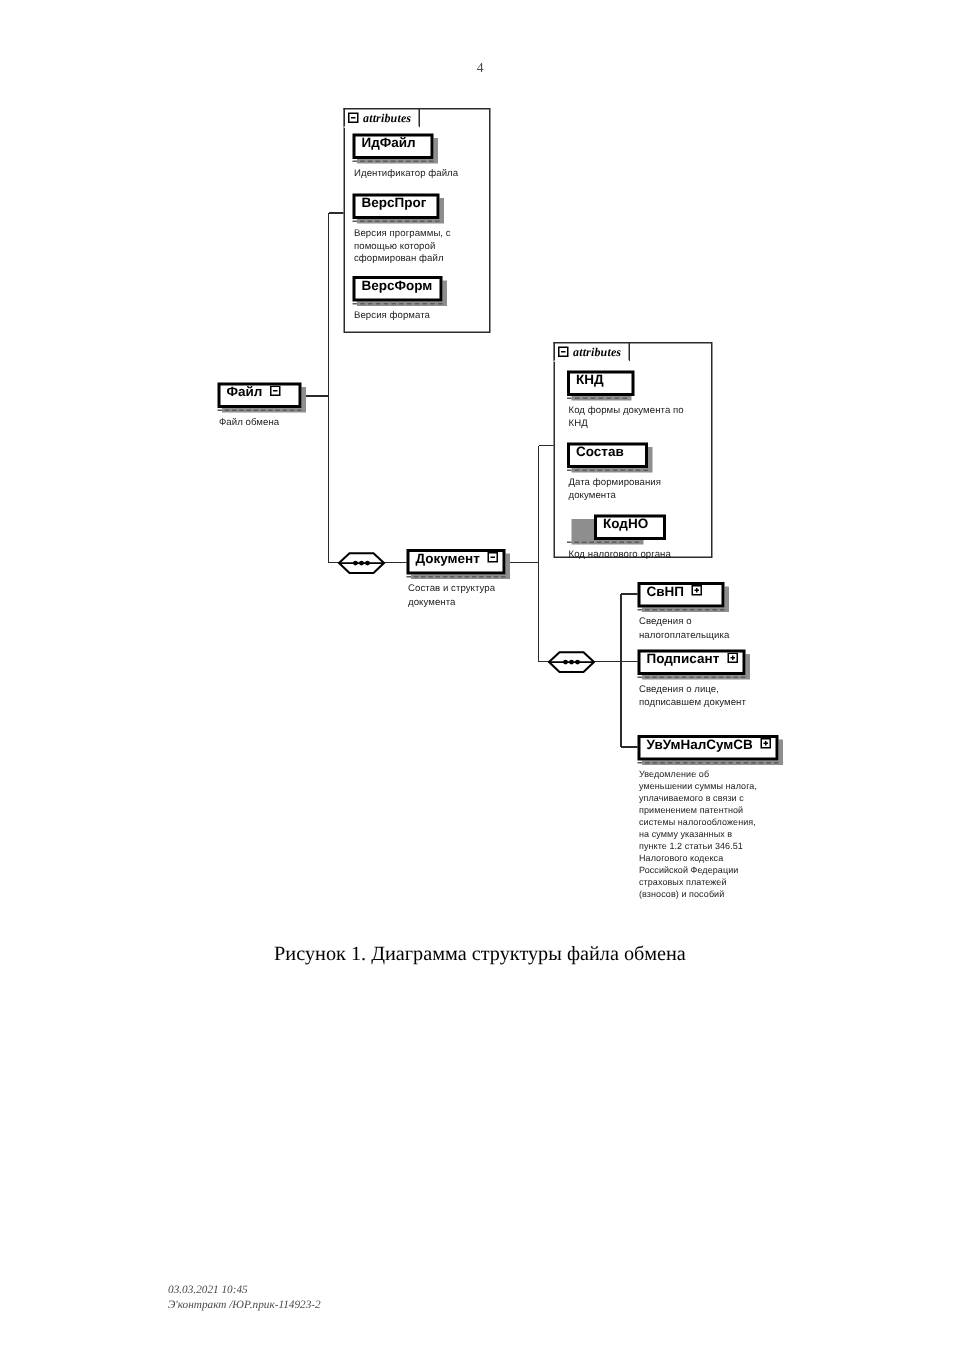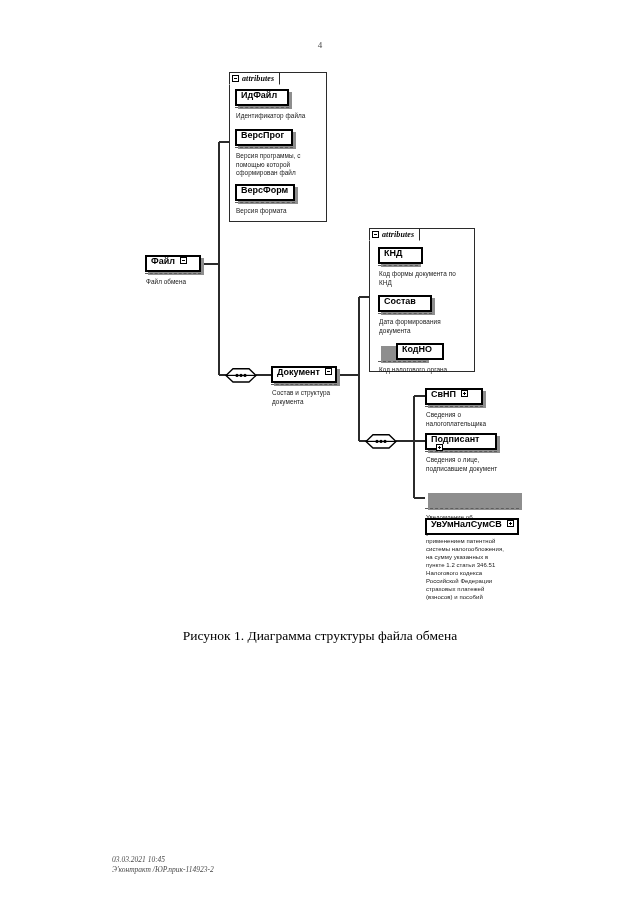--- a/index.html
+++ b/index.html
@@ -302,29 +302,29 @@
 
     <div class="node-shadow" style="left:428px; top:391px; width:58px; height:17px;"></div>
     <div class="node" style="left:425px; top:388px; width:58px;">
       <span class="node-label">СвНП</span>
       <span class="plus-box node-toggle"></span>
     </div>
     <div class="node-dash" style="left:425px; top:406px; width:58px;"></div>
     <div class="caption" style="left:426px; top:411px; width:78px;">Сведения о налогоплательщика</div>
 
     <div class="node-shadow" style="left:428px; top:436px; width:72px; height:17px;"></div>
-    <div class="node" style="left:425px; top:433px; width:72px;flex-direction:column;">
+    <div class="node" style="left:425px; top:433px; width:72px;">
       <span class="node-label">Подписант</span>
       <span class="plus-box node-toggle"></span>
     </div>
     <div class="node-dash" style="left:425px; top:451px; width:72px;"></div>
     <div class="caption" style="left:426px; top:456px; width:76px;">Сведения о лице, подписавшем документ</div>
 
     <div class="node-shadow" style="left:428px; top:493px; width:94px; height:17px;"></div>
-    <div class="node" style="left:425px; top:490px; width:94px;margin-top:28px;">
+    <div class="node" style="left:425px; top:490px; width:94px;">
       <span class="node-label">УвУмНалСумСВ</span>
       <span class="plus-box node-toggle"></span>
     </div>
     <div class="node-dash" style="left:425px; top:508px; width:94px;"></div>
     <div class="caption small" style="left:426px; top:513px; width:80px;">Уведомление об уменьшении суммы налога, уплачиваемого в связи с применением патентной системы налогообложения, на сумму указанных в пункте 1.2 статьи 346.51 Налогового кодекса Российской Федерации страховых платежей (взносов) и пособий</div>
 
   </div>
 
   <div class="figure-caption">Рисунок 1. Диаграмма структуры файла обмена</div>
 

